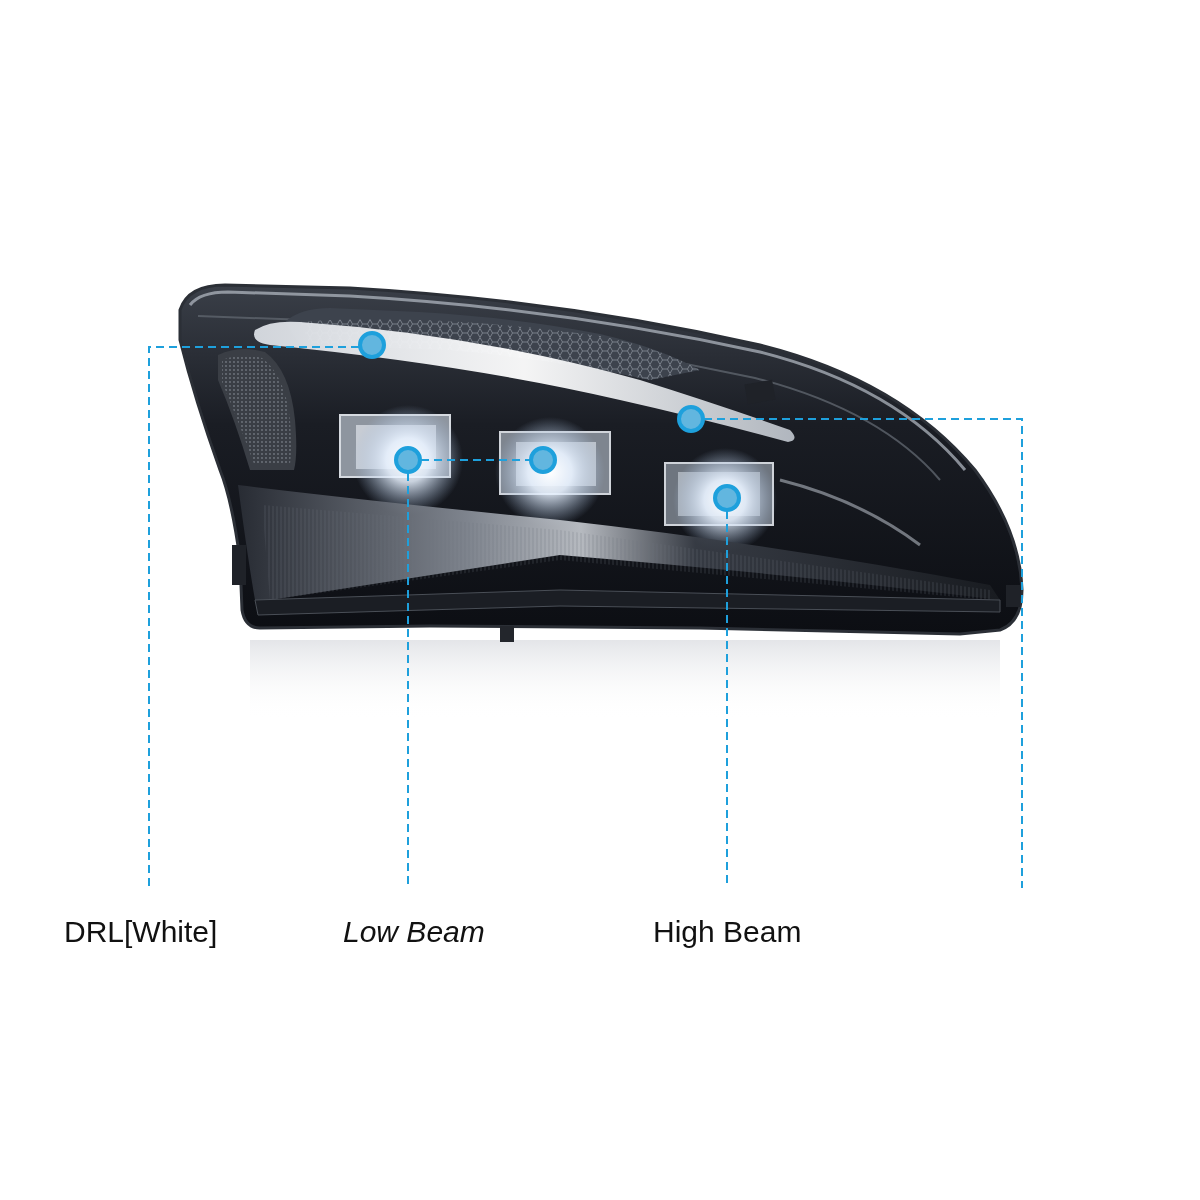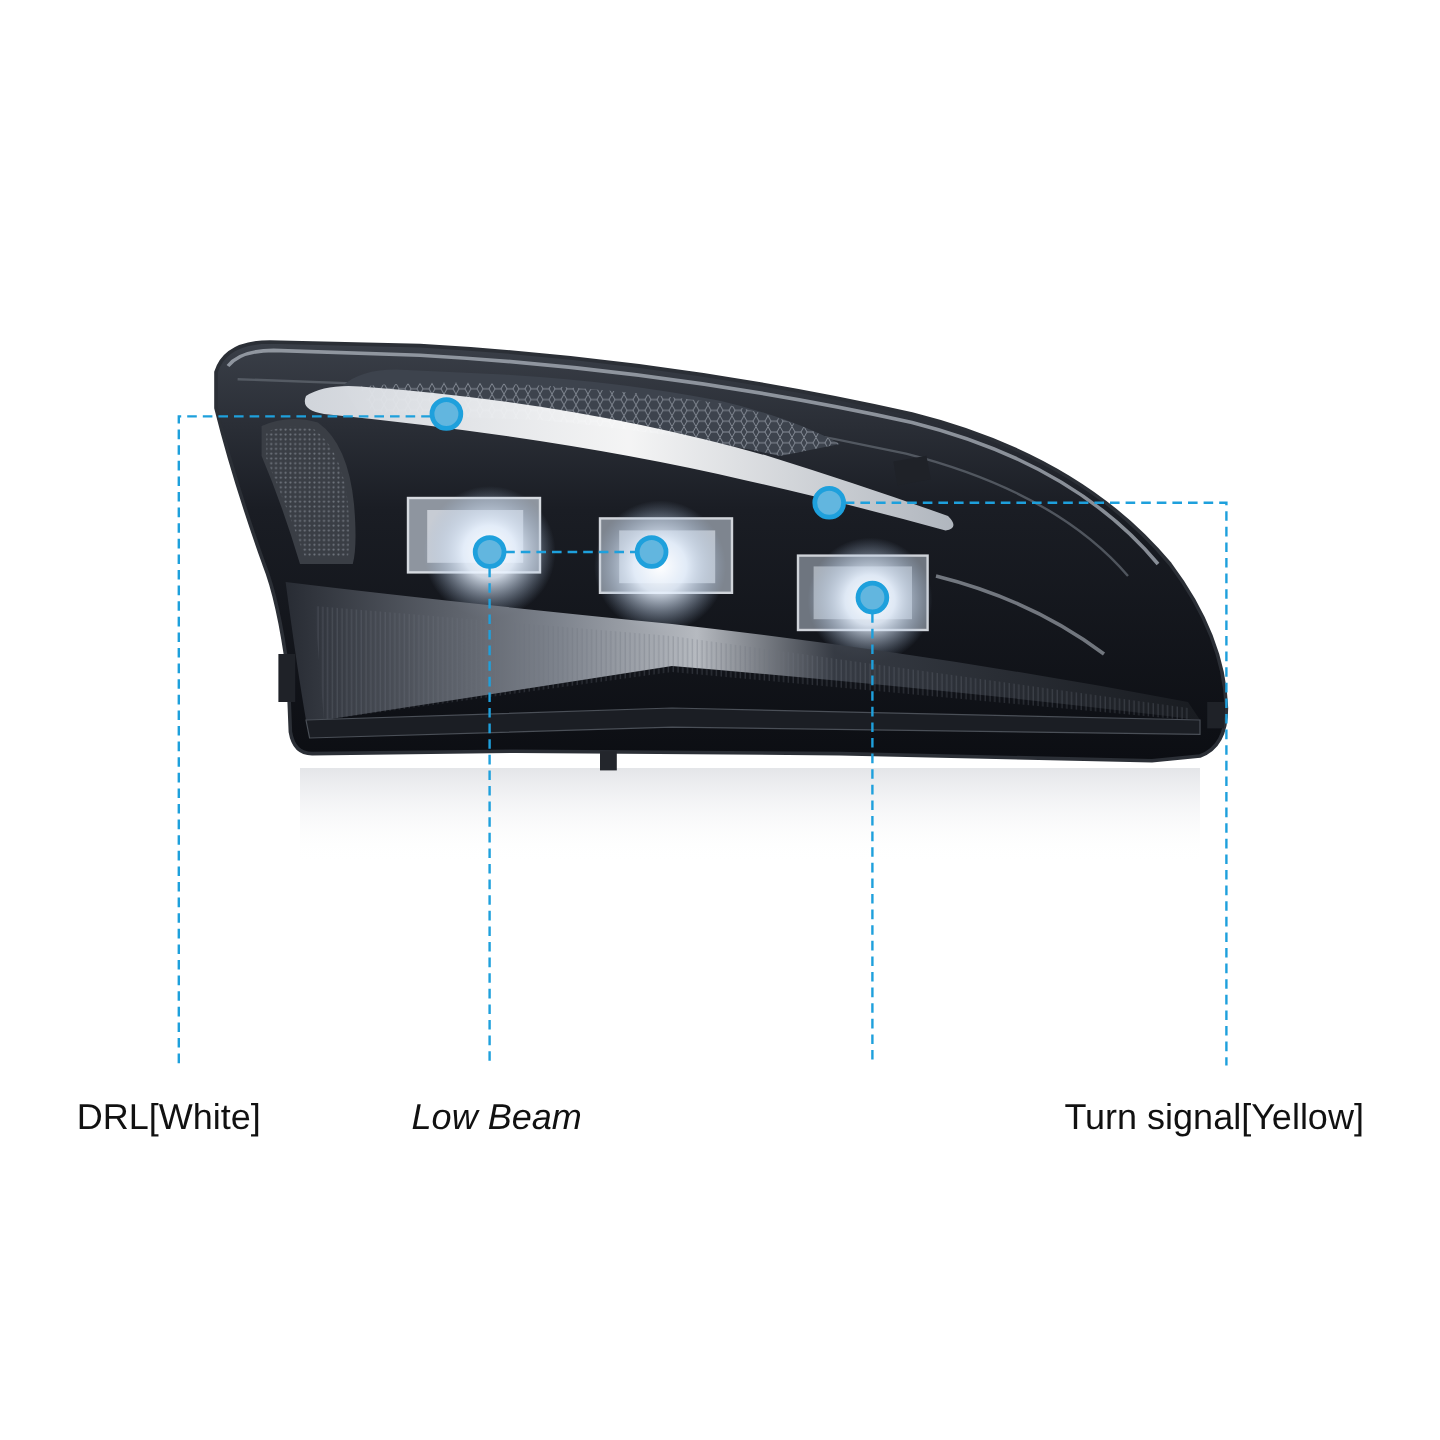--- a/index.html
+++ b/index.html
@@ -108,14 +108,14 @@
       <circle cx="372" cy="345" r="12" fill="#62b6df" stroke="#1ea0dc" stroke-width="4"></circle>
       <circle cx="408" cy="460" r="12" fill="#62b6df" stroke="#1ea0dc" stroke-width="4"></circle>
       <circle cx="543" cy="460" r="12" fill="#62b6df" stroke="#1ea0dc" stroke-width="4"></circle>
       <circle cx="691" cy="419" r="12" fill="#62b6df" stroke="#1ea0dc" stroke-width="4"></circle>
       <circle cx="727" cy="498" r="12" fill="#62b6df" stroke="#1ea0dc" stroke-width="4"></circle>
     </g>
   </svg>
 
   <div class="label" style="left:64px;">DRL[White]</div>
   <div class="label" style="left:343px;font-style:italic;">Low Beam</div>
-  <div class="label" style="left:887px;">Turn signal[Yellow]</div>
+  <div class="label" style="left:653px;">High Beam</div>
 </div>
 
 </body></html>

